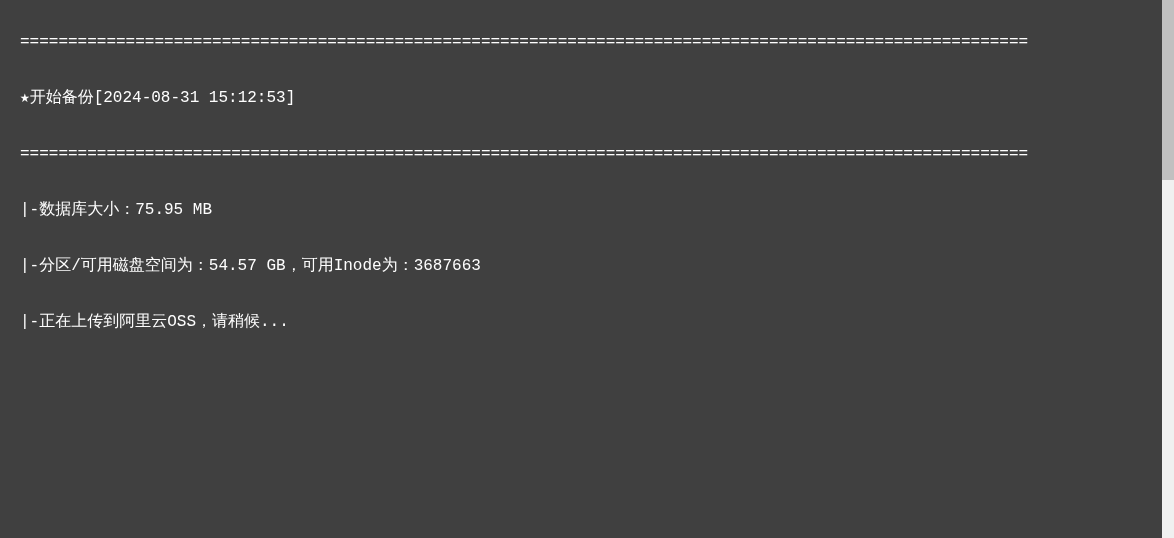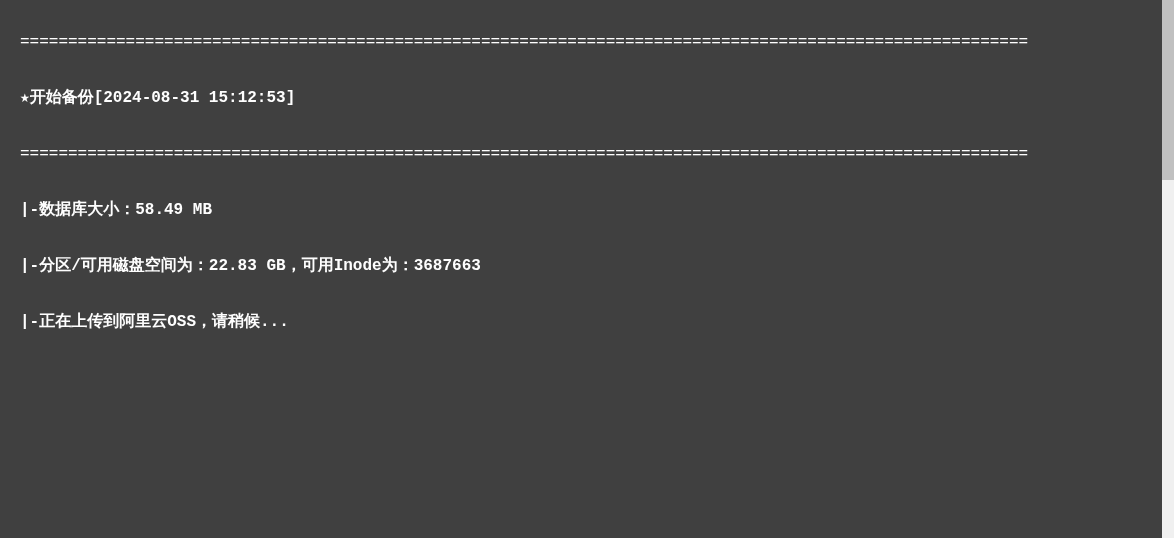--- a/index.html
+++ b/index.html
@@ -18,21 +18,20 @@
       position: relative;
     }
     .terminal {
       padding: 0;
       line-height: 1.75;
       white-space: pre-wrap;
       word-break: break-all;
     }
     .line {
       padding: 0 20px;
-      font-weight: bold;
     }
     .divider {
       padding: 0 20px;
       letter-spacing: 0;
     }
     .redacted {
       display: inline-block;
       background: #808080;
       height: 14px;
       vertical-align: -2px;
@@ -57,22 +56,22 @@
       background: #c0c0c0;
     }
   </style>
 </head>
 <body>
 
 <div class="terminal">
 <div class="divider">=========================================================================================================</div>
 <div class="line"><span>★开始备份[</span><span>2024-08-31 15:12:53</span><span>]</span></div>
 <div class="divider">=========================================================================================================</div>
-<div class="line"><span>|-数据库大小：</span><span>58.49 MB</span></div>
-<div class="line"><span>|-分区/可用磁盘空间为：</span><span>22.83 GB，可用Inode为：3687663</span></div>
+<div class="line"><span>|-数据库大小：</span><span>75.95 MB</span></div>
+<div class="line"><span>|-分区/可用磁盘空间为：</span><span>54.57 GB，可用Inode为：3687663</span></div>
 <div class="line"><span>|-正在上传到阿里云OSS，请稍候...</span></div>
 
 
 
 
 
 
 
 
 </div>

